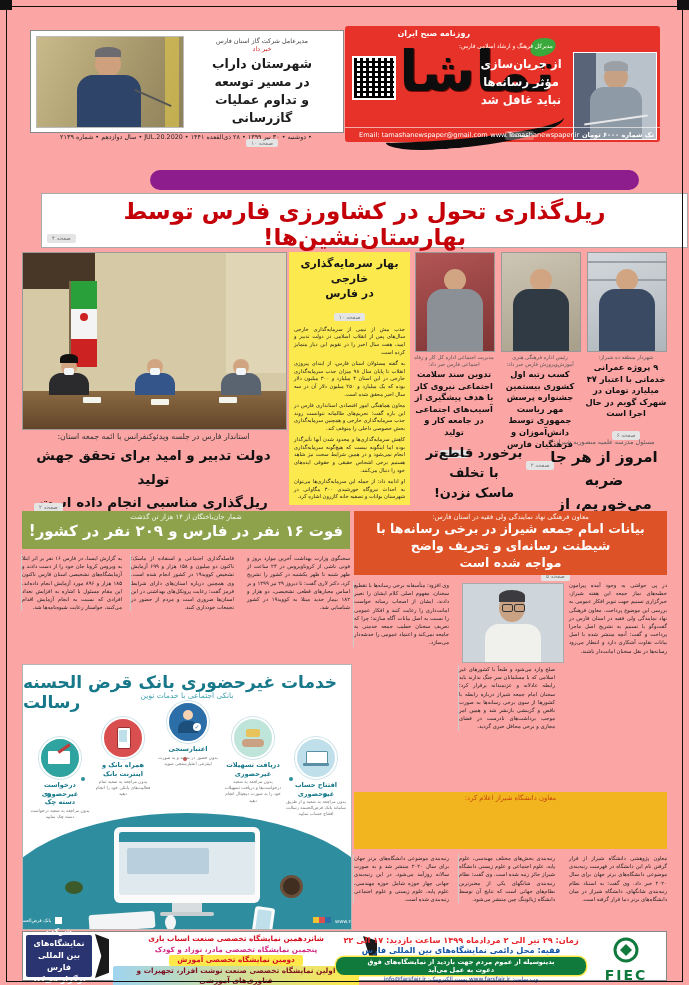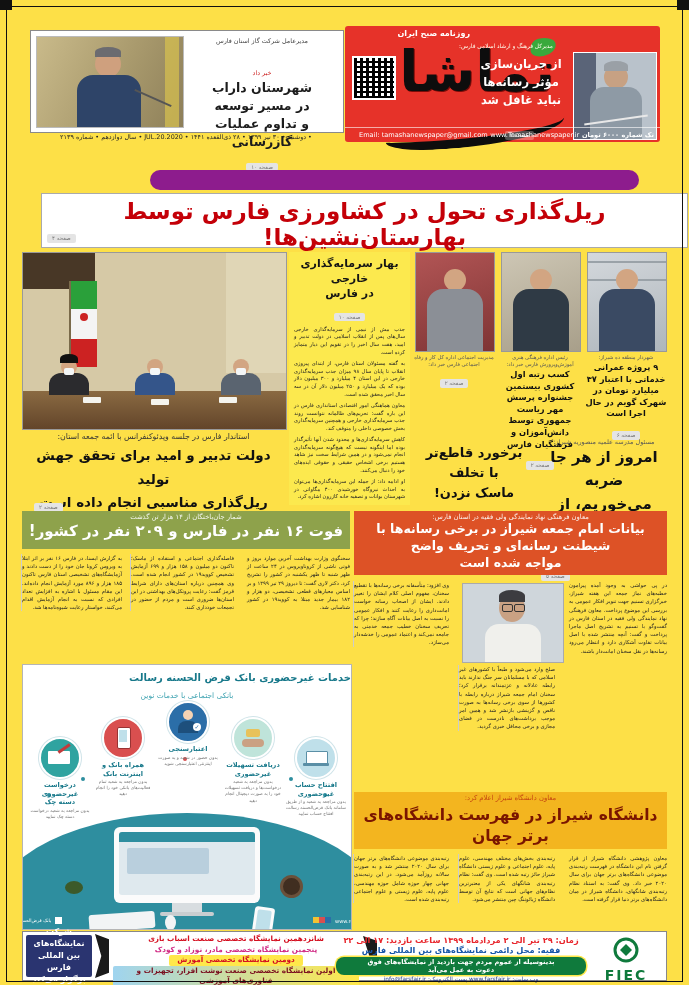--- a/index.html
+++ b/index.html
@@ -1,16 +1,16 @@
 <!DOCTYPE html>
 <html lang="fa" dir="rtl"><head>
 <meta charset="utf-8">
 <style>
   html,body{margin:0;padding:0;background:#fff;}
-  .page{position:relative;width:689px;height:985px;background:#fde047;overflow:hidden;
+  .page{position:relative;width:689px;height:985px;background:#fca5a5;overflow:hidden;
         font-family:"DejaVu Sans",sans-serif;direction:rtl;}
   .abs{position:absolute;}
   .frame{position:absolute;left:6px;top:6px;right:6px;bottom:3px;border:1.5px solid #111;pointer-events:none;}
   .corner{position:absolute;width:12px;height:10px;background:#111;top:0;}
   .prel{white-space:pre-line;}
   .chip{display:inline-block;background:#e4e4e4;color:#777;font-size:5.5px;padding:1px 5px;border-radius:2px;line-height:1.2;}
   .chip-onred{background:rgba(255,255,255,.28);color:#fff;}
   
   .redbox{position:absolute;left:345px;top:26px;width:315px;height:116px;background:#e63229;border-radius:3px;}
   .tagline{position:absolute;right:190px;top:3px;color:#fff;font-size:8px;font-weight:bold;}
@@ -78,21 +78,21 @@
   .brief-h{font-weight:bold;color:#111;text-align:center;line-height:1.55;}
   
   .band{position:absolute;box-sizing:border-box;text-align:center;color:#fff;}
   .band .bk{font-size:6.8px;opacity:.92;margin-top:2px;}
   .band .bh{font-weight:bold;line-height:1.35;}
   .newscols{position:absolute;font-size:5.3px;color:#222;text-align:justify;line-height:1.55;}
   .ncol{position:absolute;top:0;}
   .vr{border-left:1px solid #ccc;}
   
   .bank{position:absolute;left:22px;top:664px;width:328px;height:264px;border:1px solid #b5b5b5;background:#fff;overflow:hidden;}
-  .bank-title{position:absolute;top:7px;width:100%;text-align:right;color:#17788a;font-size:10px;font-weight:bold;}
+  .bank-title{position:absolute;top:7px;width:100%;text-align:left;color:#17788a;font-size:17px;font-weight:bold;}
   .bank-sub{position:absolute;top:26px;width:100%;text-align:center;color:#3fa3b1;font-size:7.5px;letter-spacing:2px;}
   .bitem{position:absolute;width:62px;text-align:center;}
   .bcircle{width:38px;height:38px;border-radius:50%;margin:0 auto;border:2px solid #fff;box-shadow:0 0 0 1px #d0e4e9;position:relative;}
   .blabel{font-size:6.6px;font-weight:bold;color:#17788a;line-height:1.3;margin-top:2px;}
   .bdesc{font-size:4.4px;color:#777;line-height:1.4;margin-top:1px;}
   .dome{position:absolute;left:-30px;right:-30px;top:148px;bottom:0;background:#2e8e9f;
      border-radius:50% 50% 0 0/95px 95px 0 0;}
   .dot{position:absolute;width:4px;height:4px;border-radius:50%;background:#2e8e9f;}
   
   
@@ -142,21 +142,21 @@
   <div class="gasbox">
     <div class="gasphoto">
       <div class="abs" style="right:4px;top:0;width:14px;height:90px;background:#d9c24e;opacity:.7;"></div>
       <div class="abs" style="left:58px;top:14px;width:26px;height:26px;border-radius:50%;background:#cfa07e;"></div>
       <div class="abs" style="left:58px;top:10px;width:26px;height:10px;border-radius:50% 50% 0 0;background:#6b6b70;"></div>
       <div class="abs" style="left:40px;top:38px;width:64px;height:52px;border-radius:16px 16px 0 0;background:#2e4468;"></div>
       <div class="abs" style="left:96px;top:60px;width:40px;height:2px;background:#555;transform:rotate(24deg);"></div>
     </div>
     <div class="gastext">
       <div style="font-size:6.4px;color:#444;">مدیرعامل شرکت گاز استان فارس</div>
-      <div style="font-size:6.4px;color:#c22;margin-bottom:2px;margin-top:24px;">خبر داد</div>
+      <div style="font-size:6.4px;color:#c22;margin-bottom:2px;">خبر داد</div>
       <div class="prel" style="font-size:12.5px;font-weight:bold;color:#1c1c1c;line-height:1.45;">شهرستان داراب
 در مسیر توسعه
 و تداوم عملیات
 گازرسانی</div>
       <div style="margin-top:2px;"><span class="chip">صفحه ۱۰</span></div>
     </div>
   </div>
   <div class="dateline">• دوشنبه • ۳۰ تیر ۱۳۹۹ • ۲۸ ذی‌القعده ۱۴۴۱ • 2020.JUL.20 • سال دوازدهم • شماره ۲۱۳۹</div>
 
   <div class="purplebar"></div>
@@ -219,20 +219,21 @@
       <p>او ادامه داد: از جمله این سرمایه‌گذاری‌ها می‌توان به احداث نیروگاه خورشیدی ۴۰۰ مگاواتی در شهرستان بوانات و تصفیه خانه کازرون اشاره کرد.</p>
     </div>
   </div>
 
   <div class="card" style="left:413px;">
     <div class="cphoto" style="background:linear-gradient(160deg,#b25555,#7e3434);">
       <div class="cp-head"></div>
         <div class="cp-body" style="background:#8b8f96;"></div>
     </div>
     <div class="ckicker">مدیریت اجتماعی اداره کل کار و رفاه اجتماعی فارس خبر داد:</div>
+    <div class="chead">تدوین سند سلامت اجتماعی نیروی کار با هدف پیشگیری از آسیب‌های اجتماعی در جامعه کار و تولید</div>
     <div style="margin-top:2px;"><span class="chip">صفحه ۲</span></div>
   </div>
   <div class="card" style="left:499px;">
     <div class="cphoto" style="background:linear-gradient(160deg,#cdc6b4,#a89f8a);">
       <div class="cp-head"></div>
         <div class="cp-body" style="background:#2f3a45;"></div>
     </div>
     <div class="ckicker">رئیس اداره فرهنگی هنری آموزش‌وپرورش فارس خبر داد:</div>
     <div class="chead">کسب رتبه اول کشوری بیستمین جشنواره پرسش مهر ریاست جمهوری توسط دانش‌آموزان و فرهنگیان فارس</div>
     <div style="margin-top:2px;"><span class="chip">صفحه ۲</span></div>
@@ -371,21 +372,20 @@
       </div>
       <div class="abs" style="right:10px;bottom:5px;color:#fff;font-size:5px;direction:ltr;">
         <span style="display:inline-block;width:6px;height:6px;background:#f2c233;"></span><span style="display:inline-block;width:6px;height:6px;background:#d94f4f;"></span><span style="display:inline-block;width:6px;height:6px;background:#2b6ea8;margin-right:3px;"></span>
         <span>www.rqbank.ir</span>
       </div>
     </div>
   </div>
 
   <div class="band" style="left:354px;top:792px;width:313px;height:57px;background:#f3b51f;">
     <div class="bk" style="color:#c03a10;">معاون دانشگاه شیراز اعلام کرد:</div>
-    <div class="bh" style="font-size:15.5px;color:#7a1500;margin-top:3px;">دانشگاه شیراز در فهرست دانشگاه‌های برتر جهان</div>
   </div>
   <div class="newscols" style="left:354px;top:854px;width:313px;height:74px;">
     <div class="ncol" style="right:0;width:98px;">معاون پژوهشی دانشگاه شیراز از قرار گرفتن نام این دانشگاه در فهرست رتبه‌بندی موضوعی دانشگاه‌های برتر جهان برای سال ۲۰۲۰ خبر داد. وی گفت: به استناد نظام رتبه‌بندی شانگهای، دانشگاه شیراز در میان دانشگاه‌های برتر دنیا قرار گرفته است.</div>
     <div class="ncol vr" style="right:106px;width:96px;padding-right:6px;">رتبه‌بندی بخش‌های مختلف مهندسی، علوم پایه، علوم اجتماعی و علوم زیستی دانشگاه شیراز حائز رتبه شده است. وی گفت: نظام رتبه‌بندی شانگهای یکی از معتبرترین نظام‌های جهانی است که نتایج آن توسط دانشگاه ژیائوتنگ چین منتشر می‌شود.</div>
     <div class="ncol vr" style="right:212px;width:95px;padding-right:6px;">رتبه‌بندی موضوعی دانشگاه‌های برتر جهان برای سال ۲۰۲۰ منتشر شد و به صورت سالانه روزآمد می‌شود. در این رتبه‌بندی جهانی چهار حوزه شامل حوزه مهندسی، علوم پایه، علوم زیستی و علوم اجتماعی رتبه‌بندی شده است.</div>
   </div>
 
   <div class="expo">
     <div class="navybox prel">شرکت نمایشگاه‌های
 بین المللی فارس

